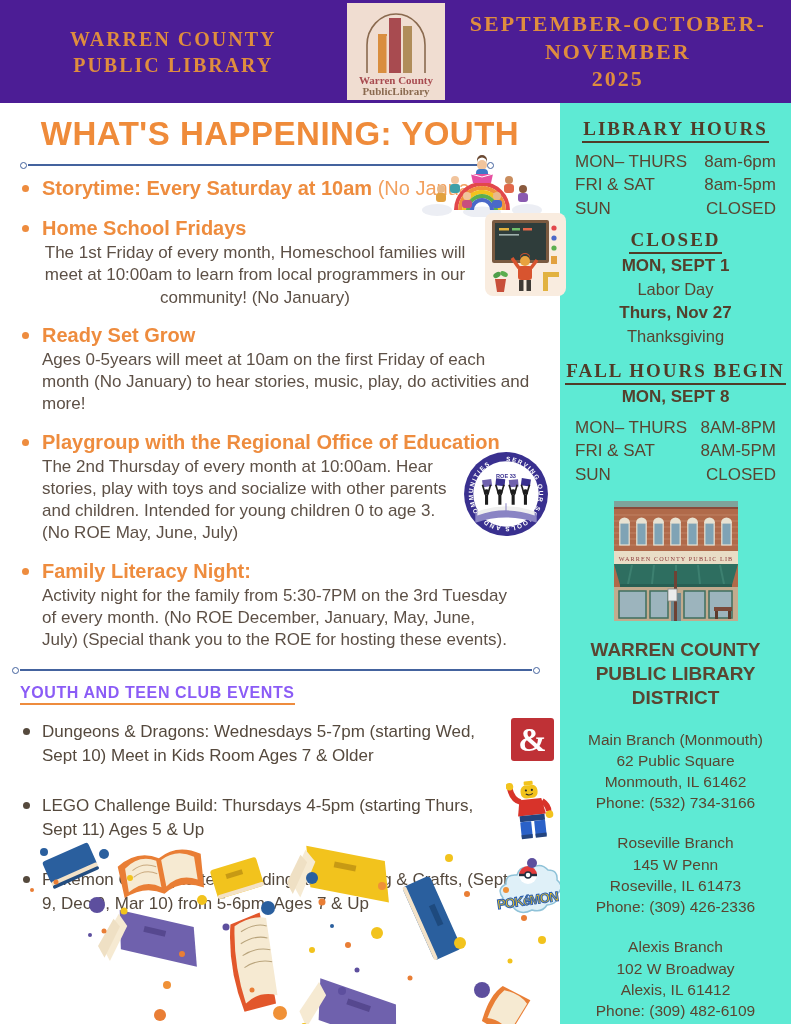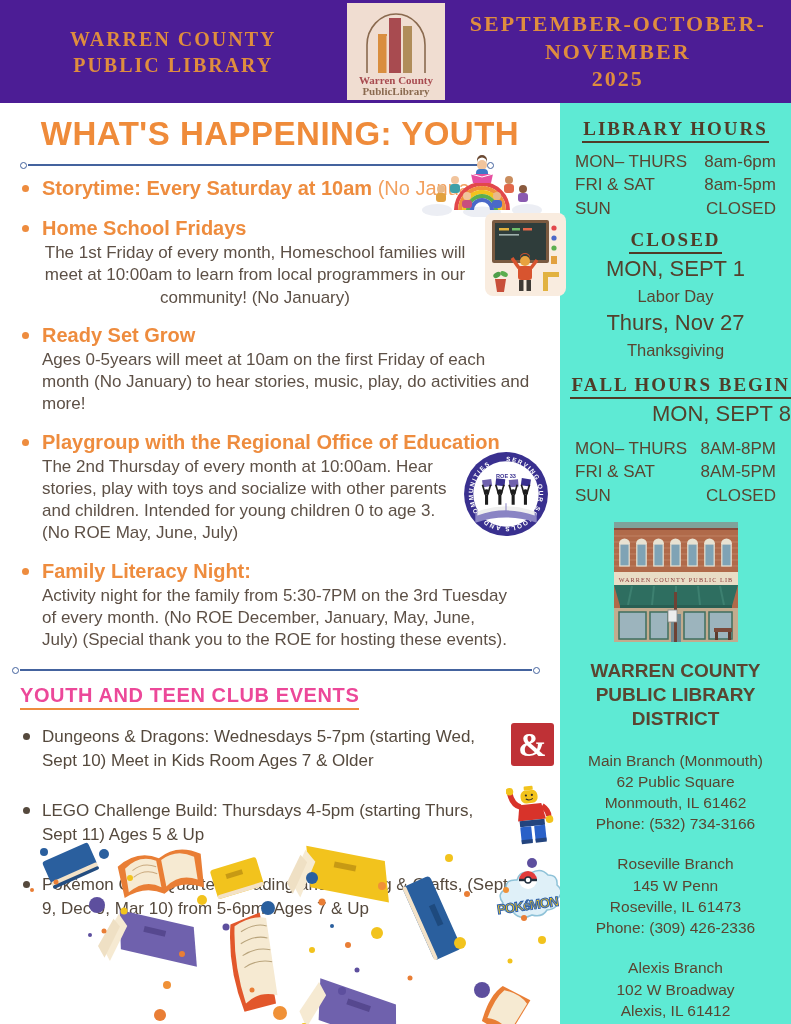--- a/index.html
+++ b/index.html
@@ -31,40 +31,40 @@
                       background:#ee8c3e;margin:0 13px 0 2px;}
   .head-suffix{font-weight:400;color:#f2a05e;white-space:pre;}
   .event-body{color:#5d5046;font-size:17px;line-height:1.31;margin-left:22px;}
   .ev2 .event-body{width:438px;text-align:center;margin-left:16px;}
   .ev3 .event-body{width:492px;}
   .ev4 .event-body{margin-right:6px;}
   .ev5 .event-body{width:470px;}
   .roe-float{float:right;width:88px;height:88px;margin:-6px 4px 2px 10px;}
   .storytime{position:absolute;top:50px;right:16px;width:124px;height:64px;}
   .chalkboard{position:absolute;top:110px;right:-6px;width:81px;height:83px;}
-  .club-title{margin:13px 0 0 20px;color:#ec4899;font-size:20px;font-weight:700;letter-spacing:0.6px;
+  .club-title{margin:13px 0 0 20px;color:#8b5cf6;font-size:16px;font-weight:700;letter-spacing:0.6px;
               display:inline-block;border-bottom:2px solid #ee8c3e;padding-bottom:1px;}
   .club{list-style:none;margin:15px 0 0 0;padding:0 0 0 42px;}
   .club li{position:relative;padding-right:52px;color:#55493d;font-size:17px;line-height:1.38;margin-bottom:27px;}
   .club li::before{content:"";position:absolute;left:-19px;top:8px;width:7px;height:7px;
                    border-radius:50%;background:#55493d;}
   .club-icon{position:absolute;right:6px;top:0;}
   .dnd-icon{width:43px;height:43px;top:-2px;}
   .lego-icon{width:52px;height:70px;top:-14px;right:2px;}
   .poke-icon{width:64px;height:58px;top:-6px;right:0;}
   .books-art{position:absolute;left:12px;bottom:-6px;width:540px;height:200px;}
   
   .s-h{font-family:"Liberation Serif",serif;font-size:19px;font-weight:700;letter-spacing:2px;
        color:#503c28;display:inline-block;border-bottom:2px solid #503c28;padding:0 1px 1px;}
   .hours-rows{margin:7px 15px 0 15px;}
   .hrow{display:flex;justify-content:space-between;font-size:17px;line-height:1.38;color:#5a4531;}
   .closed-block{margin-top:9px;}
-  .s-date{font-weight:400;font-size:22px;line-height:1.4;color:#54402c;}
+  .s-date{font-weight:700;font-size:17px;line-height:1.4;color:#54402c;}
   .s-name{font-size:16.5px;line-height:1.4;}
-  .fall-block{margin-top:12px;text-align:right;}
+  .fall-block{margin-top:12px;}
   .photo{display:block;width:124px;height:120px;margin:15px auto 0;}
   .district{font-weight:700;font-size:19px;line-height:1.25;color:#5a4531;margin:17px 26px 0;}
   .branch{margin-top:19px;font-size:15.5px;line-height:1.37;color:#5a4531;}
 </style>
 </head>
 <body>
 
 <div class="page">
 
   <header class="topbar">

